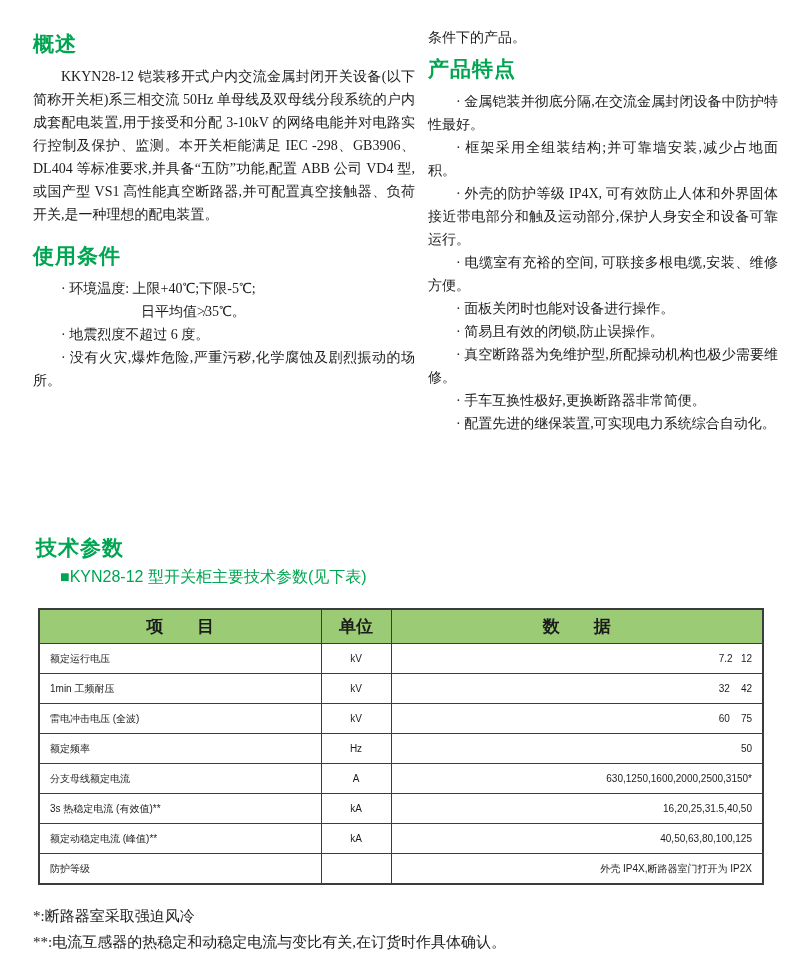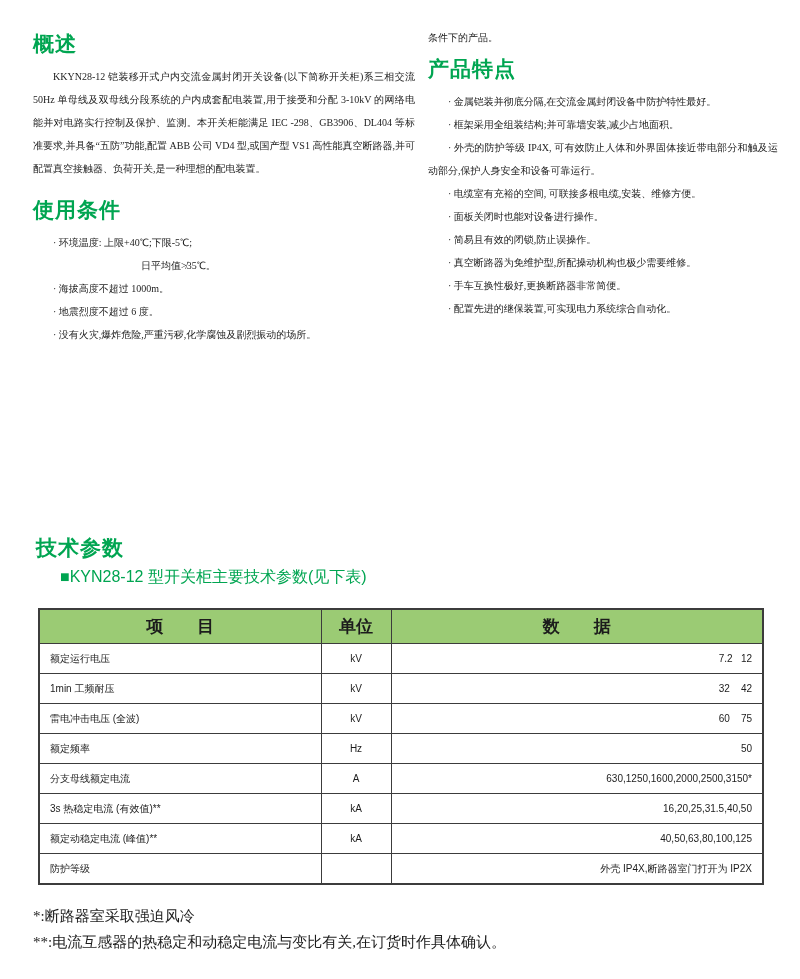--- a/index.html
+++ b/index.html
@@ -22,21 +22,21 @@
     font-family:"Liberation Sans", sans-serif;
     font-weight:bold;
     font-size:21px;
     color:var(--green);
     margin:0 0 7px 0;
     letter-spacing:1px;
   }
   .col-left{position:absolute;left:33px;top:30px;width:382px;}
   .col-right{position:absolute;left:428px;top:26px;width:350px;}
   .para{
-    font-size:10px;
+    font-size:14px;
     line-height:23px;
     text-align:justify;
     text-indent:2em;
     margin:0;
   }
   .cond-list{margin-top:2px;}
   .cond-line{margin:0;}
   .cond-sub{text-indent:0;padding-left:108px;text-align:left;}
   .note-line{margin:0;}
   .continuation{text-indent:0;margin-bottom:6px;}
@@ -88,21 +88,20 @@
 <div class="page">
 
   <div class="col-left">
     <h2 class="sec-heading">概述</h2>
     <p class="para">KKYN28-12 铠装移开式户内交流金属封闭开关设备(以下简称开关柜)系三相交流 50Hz 单母线及双母线分段系统的户内成套配电装置,用于接受和分配 3-10kV 的网络电能并对电路实行控制及保护、监测。本开关柜能满足 IEC -298、GB3906、DL404 等标准要求,并具备“五防”功能,配置 ABB 公司 VD4 型,或国产型 VS1 高性能真空断路器,并可配置真空接触器、负荷开关,是一种理想的配电装置。</p>
 
     <h2 class="sec-heading" style="margin-top:16px;">使用条件</h2>
     <div class="cond-list">
       <p class="para cond-line">· 环境温度: 上限+40℃;下限-5℃;</p>
       <p class="para cond-line cond-sub">日平均值≯35℃。</p>
-      <p class="para cond-line">· 海拔高度不超过 1000m。</p>
       <p class="para cond-line">· 地震烈度不超过 6 度。</p>
       <p class="para cond-line">· 没有火灾,爆炸危险,严重污秽,化学腐蚀及剧烈振动的场所。</p>
     </div>
   </div>
 
   <div class="col-right">
     <p class="para continuation">条件下的产品。</p>
     <h2 class="sec-heading features-heading">产品特点</h2>
     <div>
       <p class="para">· 金属铠装并彻底分隔,在交流金属封闭设备中防护特性最好。</p>

